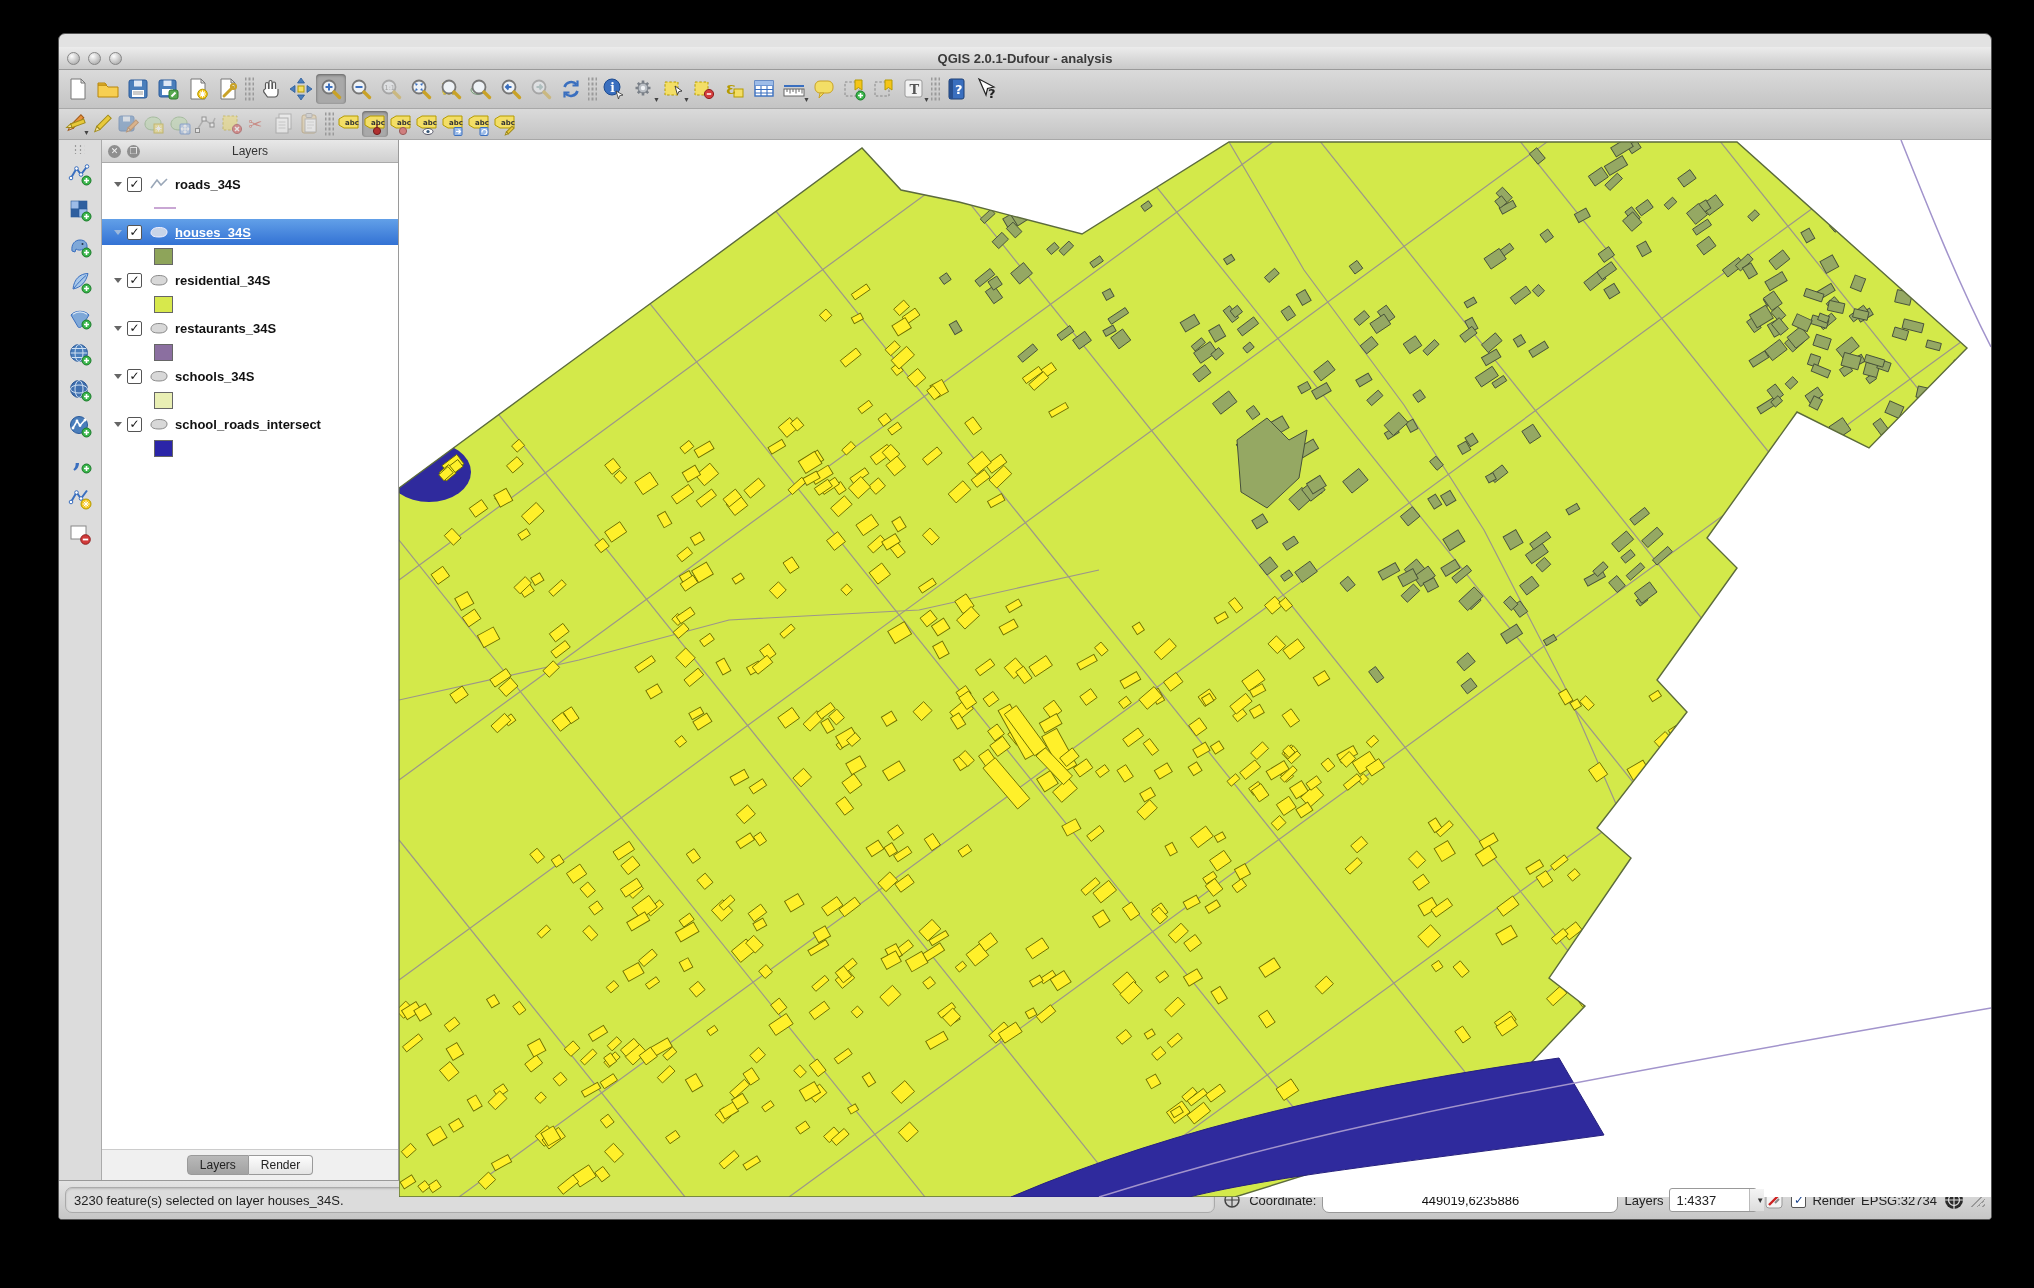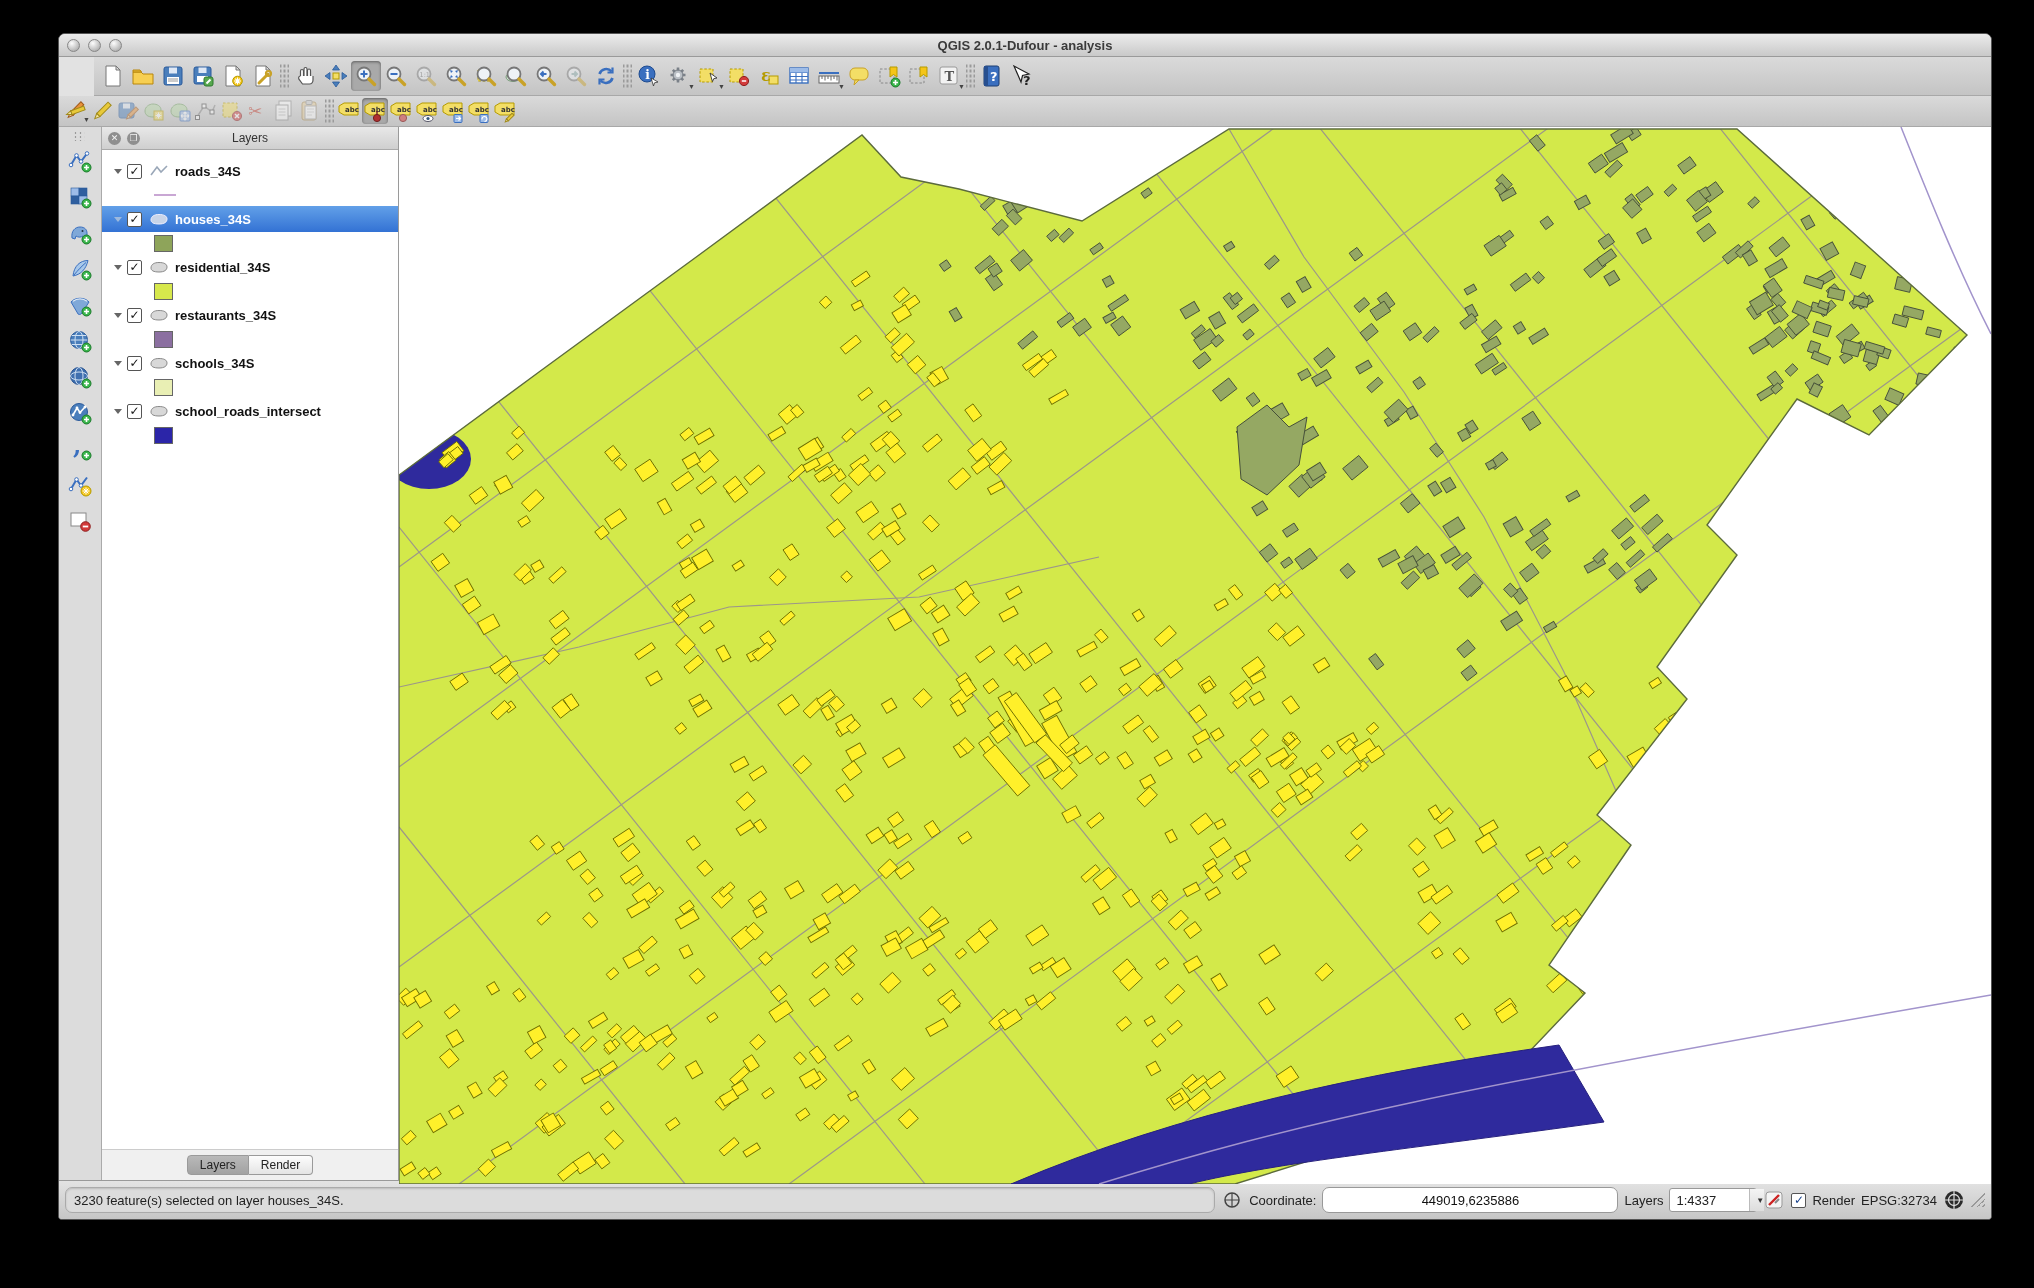--- a/index.html
+++ b/index.html
@@ -2,28 +2,28 @@
 <html><head>
 <meta charset="utf-8">
 <style>
   html,body{margin:0;padding:0;background:#000;width:2034px;height:1288px;overflow:hidden;
     font-family:"Liberation Sans","DejaVu Sans",sans-serif;-webkit-font-smoothing:antialiased;}
   #window{position:absolute;left:58px;top:33px;width:1932px;height:1185px;background:#e2e2e2;
     border-radius:7px 7px 4px 4px;box-shadow:0 10px 40px rgba(0,0,0,.8);overflow:hidden;
     display:flex;flex-direction:column;border:1px solid #555;}
   
   #titlebar{height:22px;background:linear-gradient(#ececec,#c9c9c9);border-bottom:1px solid #9a9a9a;
-    display:flex;align-items:center;position:relative;flex:0 0 auto;}
+    display:flex;align-items:center;position:relative;flex:0 0 auto;margin-top:13px;}
   .tl{width:13px;height:13px;border-radius:50%;margin-left:8px;
     background:radial-gradient(circle at 35% 30%,#fdfdfd,#b9b9b9 70%,#8e8e8e);border:1px solid #878787;box-sizing:border-box;}
   #window-title{position:absolute;left:0;right:0;text-align:center;font-size:13px;color:#3a3a3a;font-weight:bold;}
   
   .toolbar{display:flex;align-items:center;background:linear-gradient(#dadada,#c4c4c4);
     border-bottom:1px solid #a8a8a8;flex:0 0 auto;padding-left:4px;}
-  #toolbar-main{height:38px;margin-left:35px;}
+  #toolbar-main{height:38px;}
   #toolbar-edit{height:30px;}
   .tbtn{width:30px;height:30px;display:flex;align-items:center;justify-content:center;border-radius:4px;position:relative;flex:0 0 auto;}
   #toolbar-edit .tbtn{width:26px;height:26px;}
   .tbtn.active{background:#a9a9a9;box-shadow:inset 0 1px 3px rgba(0,0,0,.45);}
   .tbtn.disabled{opacity:.45;}
   .tbtn .dd{position:absolute;right:-1px;bottom:1px;font-size:7px;color:#444;}
   .tsep{width:9px;height:26px;margin:0 2px;flex:0 0 auto;
     background-image:radial-gradient(#9a9a9a 1px,transparent 1.2px);background-size:4px 5px;background-position:center;}
   
   #content{flex:1 1 auto;display:flex;min-height:0;}
@@ -34,21 +34,21 @@
   
   #panel{width:296px;background:#f4f4f4;border-right:1px solid #9a9a9a;display:flex;flex-direction:column;position:relative;flex:0 0 auto;}
   #panel-header{height:22px;background:linear-gradient(#e8e8e8,#cfcfcf);border-bottom:1px solid #aaa;
     display:flex;align-items:center;position:relative;flex:0 0 auto;}
   #panel-title{position:absolute;left:0;right:0;text-align:center;font-size:12px;color:#333;}
   .ph-btn{width:13px;height:13px;border-radius:50%;background:#8f8f8f;color:#f4f4f4;font-size:9px;line-height:13px;
     text-align:center;margin-left:6px;font-weight:bold;}
   #layer-list{flex:1 1 auto;background:#fff;padding-top:8px;overflow:hidden;}
   .lyr-row{height:26px;display:flex;align-items:center;font-size:13px;font-weight:bold;color:#111;}
   .lyr-row.selected{background:linear-gradient(#62a0e8,#3372d4);color:#fff;}
-  .lyr-row.selected .lyr-label{}
+  .lyr-row.selected .lyr-label{text-decoration:underline;}
   .exp{width:0;height:0;border-left:4px solid transparent;border-right:4px solid transparent;border-top:5px solid #666;
     margin:0 5px 0 12px;flex:0 0 auto;}
   .lyr-row.selected .exp{border-top-color:#9db9dd;}
   .cbx{width:13px;height:13px;border:1px solid #555;background:#fff;border-radius:2px;font-size:12px;line-height:12px;
     text-align:center;color:#111;margin-right:7px;flex:0 0 auto;}
   .typeico{width:20px;height:14px;margin-right:6px;flex:0 0 auto;position:relative;}
   .swatch-row{height:22px;display:flex;align-items:center;padding-left:52px;}
   .swatch{width:17px;height:15px;border:1px solid #666;}
   .swatch.line{height:0;width:22px;border:none;border-top:2px solid #c9a7d4;}
   

